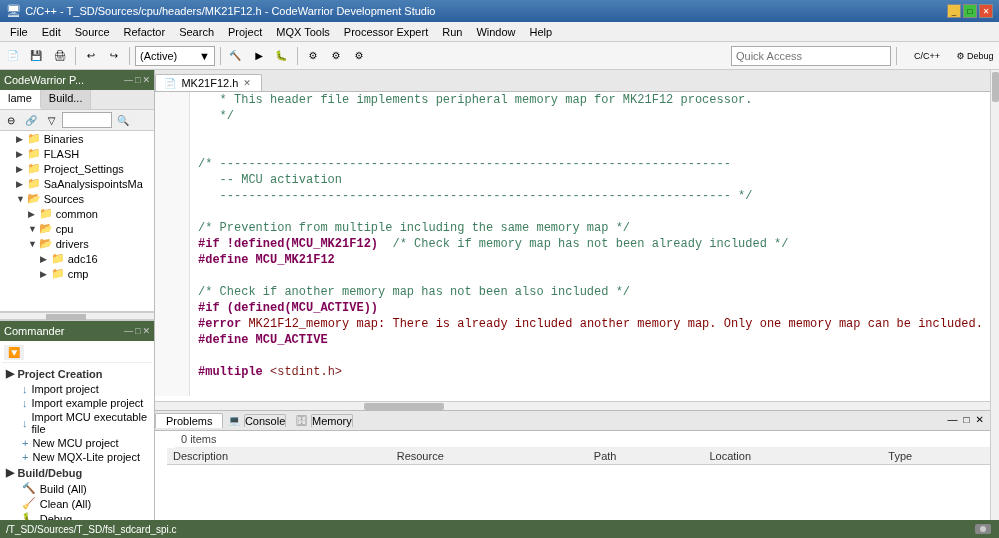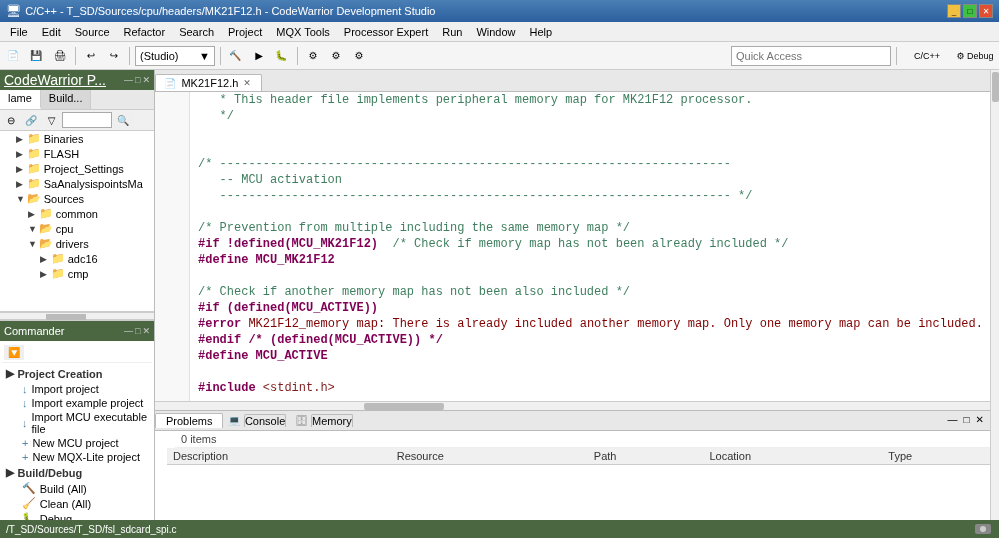--- a/index.html
+++ b/index.html
@@ -122,21 +122,21 @@
 
 <div class="toolbar">
   <button class="toolbar-btn" title="New">📄</button>
   <button class="toolbar-btn" title="Save">💾</button>
   <button class="toolbar-btn" title="Print">🖨</button>
   <div class="toolbar-sep"></div>
   <button class="toolbar-btn">↩</button>
   <button class="toolbar-btn">↪</button>
   <div class="toolbar-sep"></div>
   <div class="dropdown-box">
-    <span>(Studio)</span>
+    <span>(Active)</span>
     <span>▼</span>
   </div>
   <div class="toolbar-sep"></div>
   <button class="toolbar-btn">🔨</button>
   <button class="toolbar-btn">▶</button>
   <button class="toolbar-btn">🐛</button>
   <div class="toolbar-sep"></div>
   <button class="toolbar-btn">⚙</button>
   <button class="toolbar-btn">⚙</button>
   <button class="toolbar-btn">⚙</button>
@@ -145,21 +145,21 @@
   <div class="toolbar-sep"></div>
   <button class="toolbar-btn" style="font-size:9px; width:50px; font-family:sans-serif;">C/C++</button>
   <button class="toolbar-btn" style="font-size:9px; width:40px; font-family:sans-serif;">⚙ Debug</button>
 </div>
 
 <div class="main-layout">
 
   <div class="left-panel">
 
     <div class="panel-header">
-      <span style="font-size:14px;text-decoration:underline;">CodeWarrior P...</span>
+      <span style="font-size:11px;">CodeWarrior P...</span>
       <div class="panel-header-controls">
         <span class="panel-ctrl-btn">—</span>
         <span class="panel-ctrl-btn">□</span>
         <span class="panel-ctrl-btn">✕</span>
       </div>
     </div>
 
     <div style="background:#e8e8e8; display:flex; border-bottom:1px solid #ccc; height:20px;">
       <div style="padding:2px 8px; background:white; border-right:1px solid #ccc; font-size:11px; cursor:pointer; border-bottom: 2px solid white;">lame</div>
       <div style="padding:2px 8px; background:#d8d8d8; border-right:1px solid #ccc; font-size:11px; cursor:pointer;">Build...</div>
@@ -356,33 +356,29 @@
         <div class="code-line">
           <span class="line-num"></span>
           <span class="code-text c-preprocessor">#if (defined(MCU_ACTIVE))</span>
         </div>
         <div class="code-line">
           <span class="line-num"></span>
           <span class="code-text"><span class="c-preprocessor">#error</span> <span style="color:#800000;">MK21F12_memory map: There is already included another memory map. Only one memory map can be included.</span></span>
         </div>
         <div class="code-line">
           <span class="line-num"></span>
-          <span class="code-text c-preprocessor">#endif /* (defined(MCU_ACTIVE)) */</span>
-        </div>
-        <div class="code-line">
-          <span class="line-num"></span>
           <span class="code-text c-preprocessor">#define MCU_ACTIVE</span>
         </div>
         <div class="code-line">
           <span class="line-num"></span>
           <span class="code-text">&nbsp;</span>
         </div>
         <div class="code-line">
           <span class="line-num"></span>
-          <span class="code-text"><span class="c-preprocessor">#include</span> <span class="c-include">&lt;stdint.h&gt;</span></span>
+          <span class="code-text"><span class="c-preprocessor">#multiple</span> <span class="c-include">&lt;stdint.h&gt;</span></span>
         </div>
         <div class="code-line">
           <span class="line-num"></span>
           <span class="code-text">&nbsp;</span>
         </div>
 
       </div>
 
       <div style="height:9px; background:#f0f0f0; border-top:1px solid #ccc; display:flex; align-items:center;">
         <div style="height:7px; width:80px; background:#bbb; margin-left:25%; border-radius:2px;"></div>

